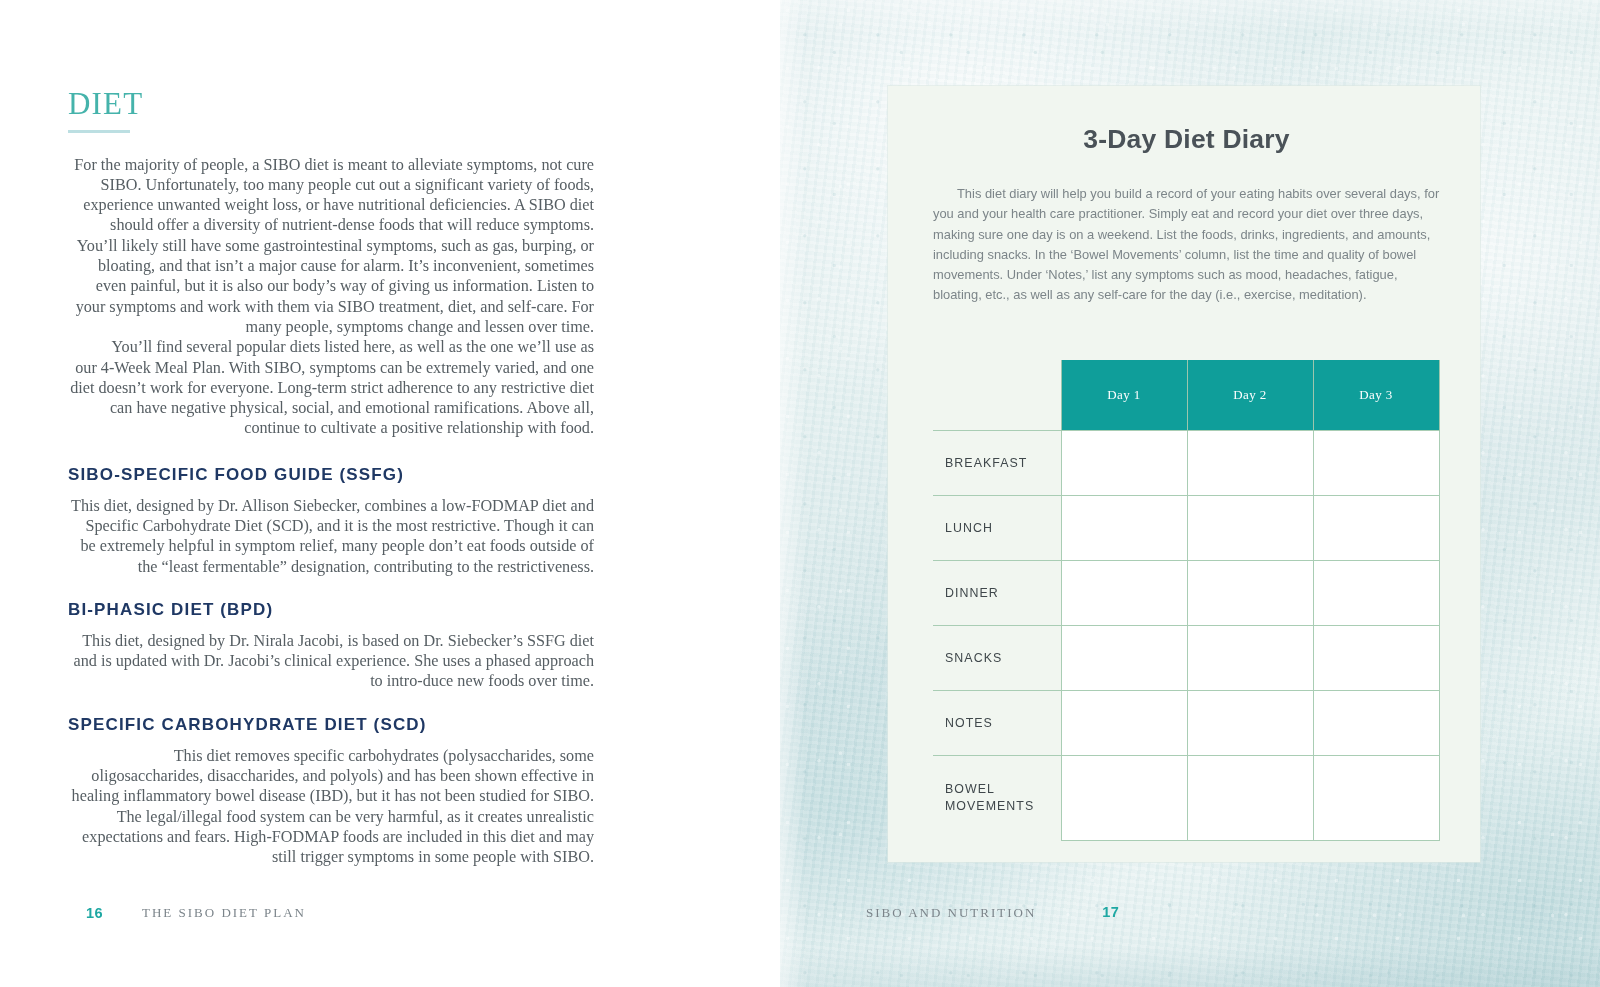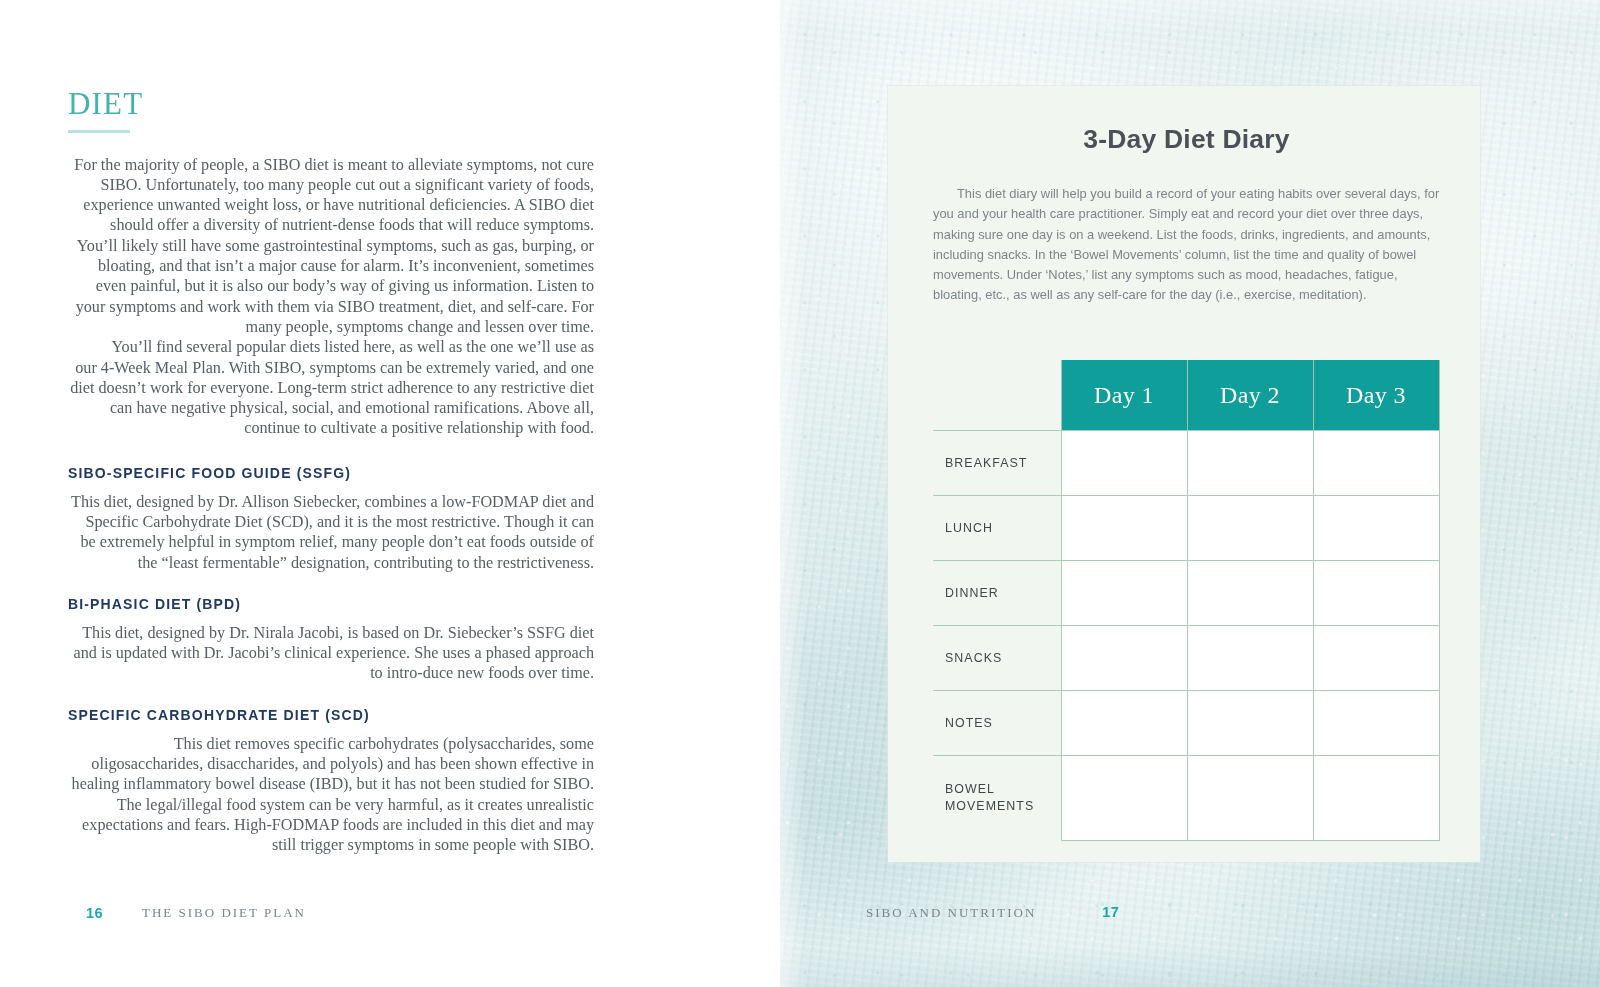--- a/index.html
+++ b/index.html
@@ -60,21 +60,21 @@
     margin: 0;
     text-align: right;
   }
   .body-p + .body-p {
     text-indent: 22px;
     margin-top: 0;
   }
 
   .sub-head {
     font-family: "Liberation Sans", sans-serif;
-    font-size: 14px;
+    font-size: 17px;
     font-weight: bold;
     letter-spacing: 1.15px;
     color: #1f3864;
     margin: 23px 0 11px 0;
     text-transform: uppercase;
   }
   .sub-head.first { margin-top: 26px; }
 
   .folio {
     position: absolute;
@@ -229,21 +229,21 @@
   .diary-table th.corner {
     background: transparent;
     border: none;
     padding: 0;
   }
   .diary-table th.dayhead {
     background: #0f9e9a;
     color: #ffffff;
     font-family: "Liberation Serif", serif;
     font-weight: 400;
-    font-size: 24px;
+    font-size: 13px;
     letter-spacing: 0.4px;
     height: 68px;
     vertical-align: middle;
     text-align: center;
     border-left: 1.5px solid #9cc6ad;
     border-right: 1.5px solid #9cc6ad;
     border-top: none;
     border-bottom: none;
   }
   .diary-table th.dayhead.first { border-left: 1.5px solid #9cc6ad; }

